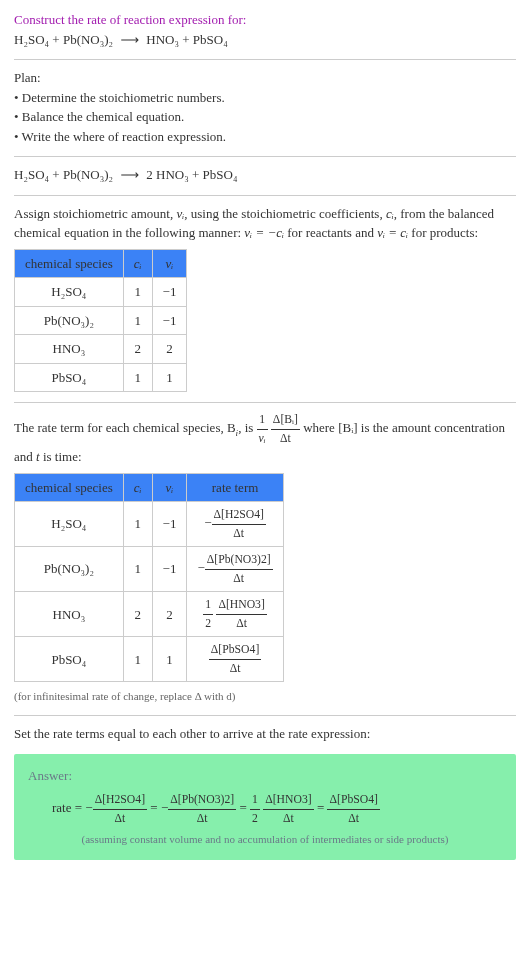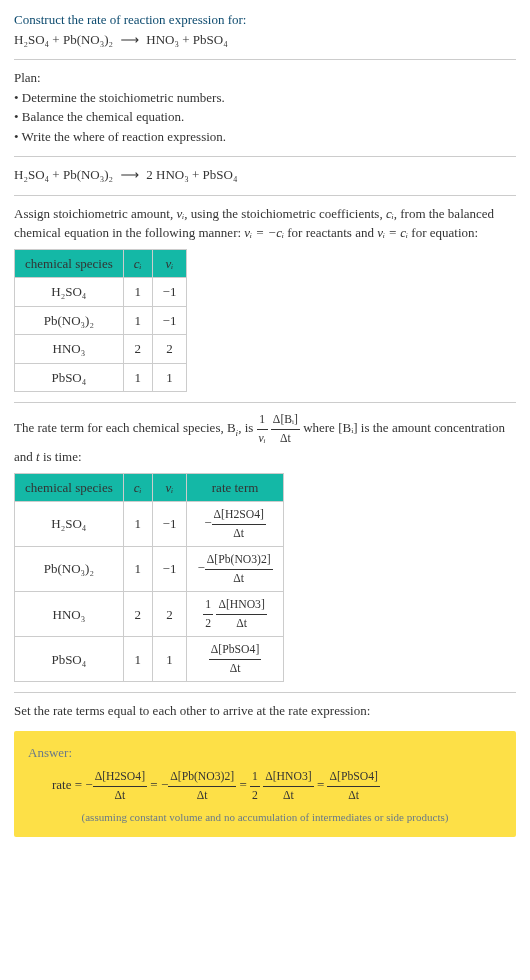--- a/index.html
+++ b/index.html
@@ -1,29 +1,29 @@
 <!DOCTYPE html>
 <html><head>
 <meta charset="utf-8">
 <style>
 * { box-sizing: border-box; margin: 0; padding: 0; }
 body { font-family: Georgia, 'Times New Roman', serif; font-size: 13px; color: #333; background: #fff; width: 530px; padding: 10px 14px; line-height: 1.5; }
 .section { margin-bottom: 10px; }
-.prompt { color: #0c4a6e; }
+.prompt { color: #a21caf; }
 hr.sep { border: none; border-top: 1px solid #ccc; margin: 8px 0; }
 .eq { font-family: Georgia, serif; white-space: nowrap; }
 sub { font-size: 0.7em; vertical-align: sub; }
 table.stoich { border-collapse: collapse; margin: 6px 0; }
 table.stoich th, table.stoich td { border: 1px solid #ccc; padding: 4px 10px; text-align: center; font-weight: normal; }
-table.stoich th { background: #14b8a6; }
+table.stoich th { background: #3b82f6; }
 .frac { display: inline-block; vertical-align: middle; text-align: center; font-size: 0.9em; }
 .frac .num { display: block; border-bottom: 1px solid #333; padding: 0 2px; }
 .frac .den { display: block; padding: 0 2px; }
 .small { font-size: 0.85em; color: #666; }
-.answer-box { background: #fde047; border-radius: 2px; padding: 12px 14px; margin-top: 6px; }
+.answer-box { background: #86efac; border-radius: 2px; padding: 12px 14px; margin-top: 6px; }
 .answer-label { color: #6a7a88; margin-bottom: 6px; }
 .answer-eq { padding-left: 24px; }
 .answer-note { color: #6a7a88; font-size: 0.85em; text-align: center; margin-top: 4px; }
 .ital { font-style: italic; }
 .arrow { display: inline-block; padding: 0 4px; }
 </style>
 </head>
 <body>
 
 <div class="section">
@@ -47,21 +47,21 @@
 <div class="section">
   <div class="eq">
     <span>H₂SO₄ + Pb(NO₃)₂</span>
     <span class="arrow">⟶</span>
     <span>2 HNO₃ + PbSO₄</span>
   </div>
 </div>
 <hr class="sep">
 
 <div class="section">
-  <span>Assign stoichiometric amount, </span><span class="ital">νᵢ</span><span>, using the stoichiometric coefficients, </span><span class="ital">cᵢ</span><span>, from the balanced chemical equation in the following manner: </span><span class="ital">νᵢ = −cᵢ</span><span> for reactants and </span><span class="ital">νᵢ = cᵢ</span><span> for equation:</span>
+  <span>Assign stoichiometric amount, </span><span class="ital">νᵢ</span><span>, using the stoichiometric coefficients, </span><span class="ital">cᵢ</span><span>, from the balanced chemical equation in the following manner: </span><span class="ital">νᵢ = −cᵢ</span><span> for reactants and </span><span class="ital">νᵢ = cᵢ</span><span> for products:</span>
 
   <table class="stoich">
     <tbody>
         <tr>
       <th>chemical species</th>
       <th class="ital">cᵢ</th>
       <th class="ital">νᵢ</th>
     </tr>
     <tr>
           <td>H₂SO₄</td>
@@ -121,20 +121,21 @@
       <td><span class="frac"><span class="num">1</span><span class="den">2</span></span> <span class="frac"><span class="num">Δ[HNO3]</span><span class="den">Δt</span></span></td>
     </tr>
     <tr>
       <td>PbSO₄</td>
       <td>1</td>
       <td>1</td>
       <td><span class="frac"><span class="num">Δ[PbSO4]</span><span class="den">Δt</span></span></td>
     </tr>
   </tbody>
     </table>
+  <div class="small">(for infinitesimal rate of change, replace Δ with d)</div>
 </div>
 <hr class="sep">
 
 <div class="section">
   <div>Set the rate terms equal to each other to arrive at the rate expression:</div>
 </div>
 
 <div class="answer-box">
   <div class="answer-label">Answer:</div>
   <div class="answer-eq eq">

